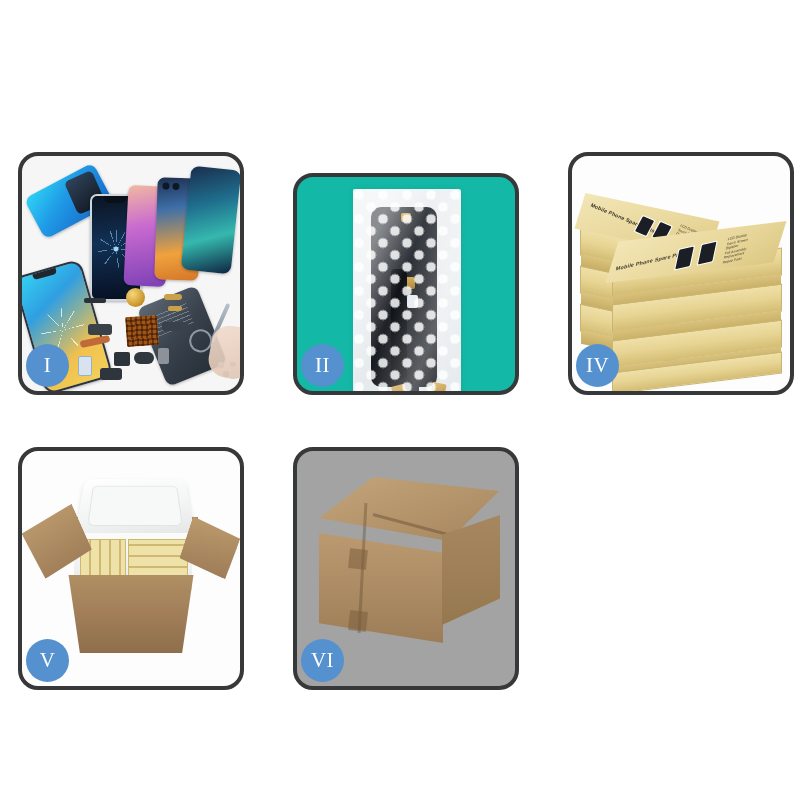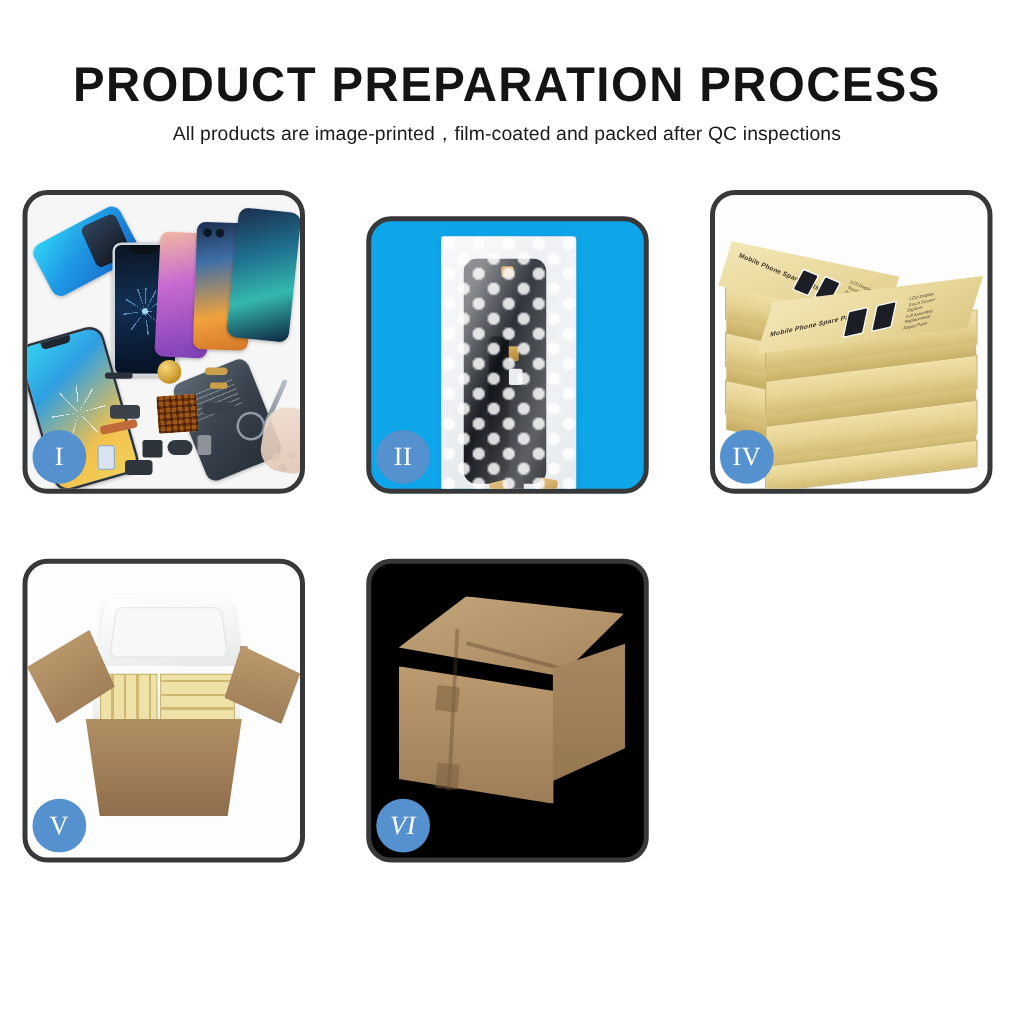--- a/index.html
+++ b/index.html
@@ -204,21 +204,21 @@
       radial-gradient(circle at 15px 2px,#9aa4ae 0 3px,transparent 3px),
       radial-gradient(circle at 8px 12px,#9aa4ae 0 3px,transparent 3px);
   }
   .hand{
     position:absolute;left:188px;top:170px;width:40px;height:52px;
     background:linear-gradient(150deg,#f2ddcf,#dfc3b0);border-radius:18px 10px 14px 18px;
     transform:rotate(10deg);opacity:.9;
   }
 
   
-  .p2{background:#0ea5e9;margin-top:21px;}
+  .p2{background:#14b8a6;margin-top:21px;}
   .bubble-bag{
     position:absolute;left:56px;top:12px;width:108px;height:208px;
     background:linear-gradient(180deg,#eef1f3 0%,#e4e9ec 100%);
     border-radius:3px;
     box-shadow:0 0 6px rgba(0,0,0,.08);
   }
   .inner-part{
     position:absolute;left:18px;top:18px;width:66px;height:180px;
     background:linear-gradient(180deg,#3a3f45 0%,#20242a 55%,#14171b 100%);
     border-radius:10px;
@@ -358,21 +358,21 @@
   }
   .ybox{
     position:absolute;
     background:linear-gradient(180deg,#f0e3ab,#dfcd84);
     border:1px solid #cbb96f;
   }
   .ystackL{position:absolute;left:58px;top:88px;width:44px;height:48px;}
   .ystackR{position:absolute;left:106px;top:88px;width:58px;height:48px;}
 
   
-  .p6{background:#000000;font-style:italic;}
+  .p6{background:#a3a3a3;}
   .c-top{
     position:absolute;left:22px;top:26px;width:180px;height:64px;
     background:linear-gradient(160deg,#c3a57c 0%,#b4946a 55%,#a6855c 100%);
     clip-path:polygon(30% 0,100% 22%,72% 100%,0 64%);
   }
   .c-top-seam{
     position:absolute;left:54px;top:36px;width:128px;height:3px;
     background:rgba(90,68,44,.4);transform:rotate(15deg);transform-origin:left center;
   }
   .c-front{
@@ -391,24 +391,20 @@
   .c-edge{
     position:absolute;left:64px;top:52px;width:3px;height:130px;
     background:rgba(90,68,44,.35);transform:rotate(3deg);
   }
 </style>
 </head>
 <body>
 
 <div class="page">
 
-  <div class="header">
-    <h1 class="title">PRODUCT PREPARATION PROCESS</h1>
-    <p class="subtitle">All products are image-printed，film-coated and packed after QC inspections</p>
-  </div>
 
   <div class="grid">
 
     <div class="panel p1">
       <div class="scene">
         <div class="ph ph-blue"></div>
         <div class="ph ph-glass"></div>
         <div class="ph ph-purple"></div>
         <div class="ph ph-mid"></div>
         <div class="ph ph-teal"></div>

